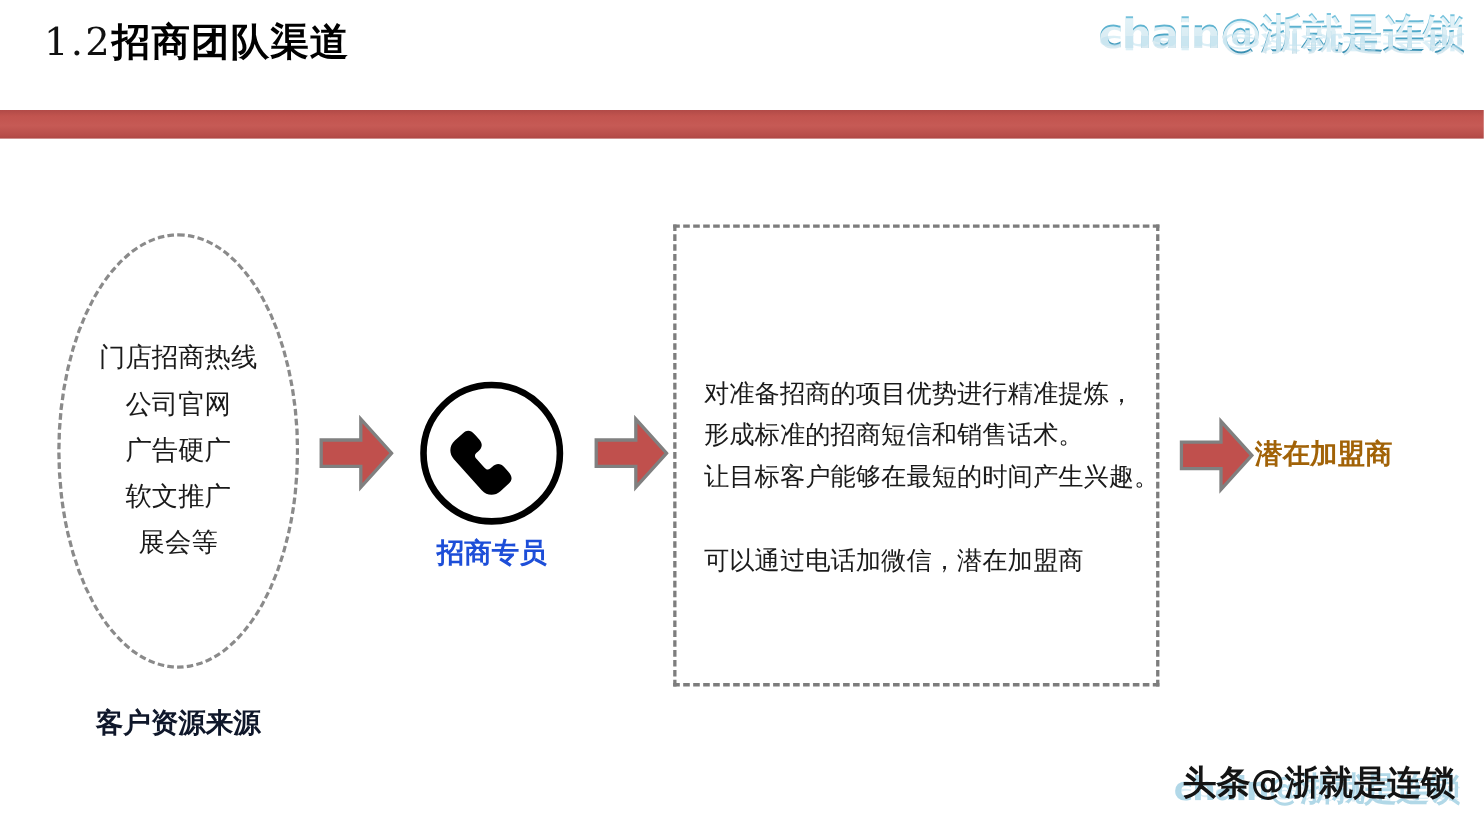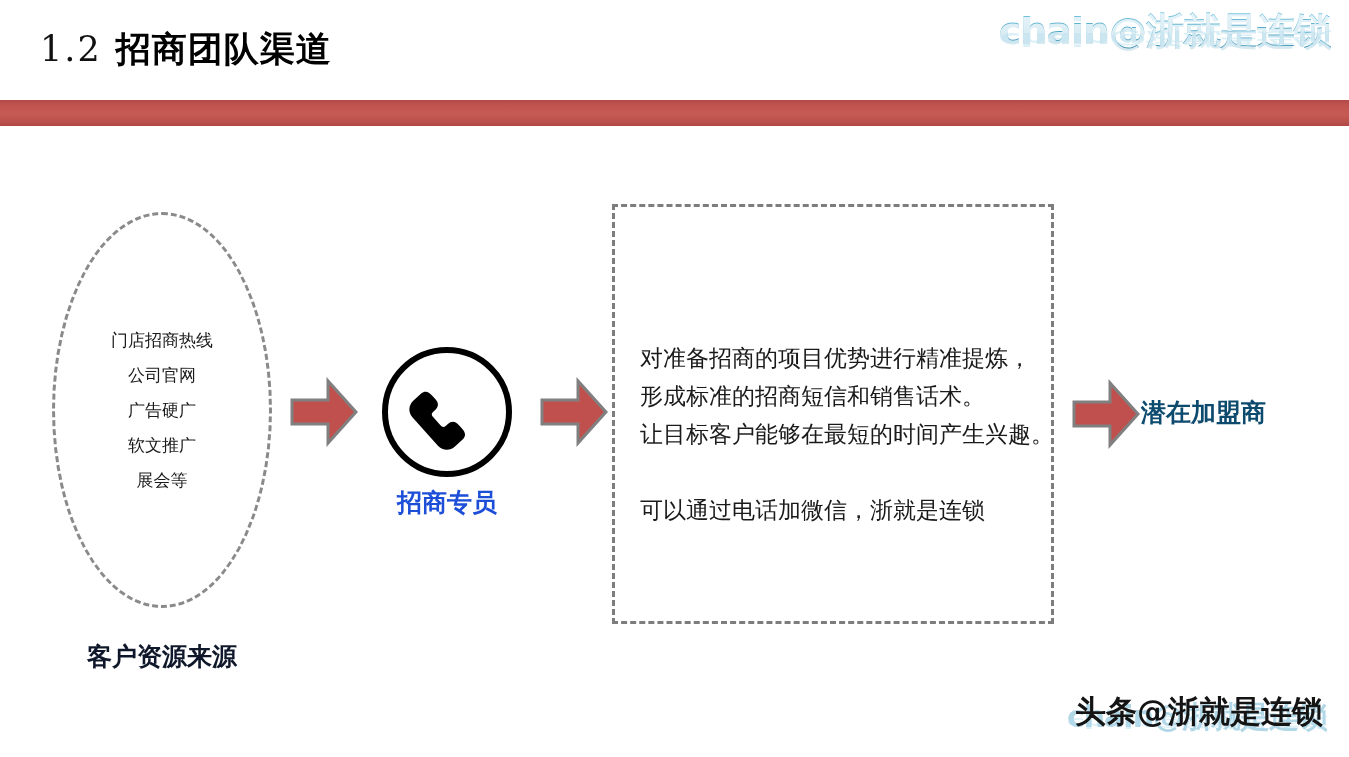--- a/index.html
+++ b/index.html
@@ -18,25 +18,24 @@
     width: 1349px;
     height: 757px;
     background: #ffffff;
     overflow: hidden;
   }
 
   
   .slide-title {
     position: absolute;
     left: 40px;
-    top: 32px;
+    top: 22px;
     white-space: nowrap;
     display: flex;
     align-items: flex-start;
-    gap: 14px;
   }
   .title-number {
     font-family: "DejaVu Serif", "Liberation Serif", serif;
     font-size: 35px;
     font-weight: 400;
     letter-spacing: 2px;
     color: #111111;
     line-height: 1;
   }
   .title-text {
@@ -113,21 +112,21 @@
     border: 3px dashed #8a8a8a;
     border-radius: 50%;
     box-sizing: border-box;
     display: flex;
     flex-direction: column;
     align-items: center;
     justify-content: center;
   }
   .source-ellipse .src-line {
     font-family: Liberation Serif, serif;
-    font-size: 17px;
+    font-size: 24px;
     font-weight: 400;
     color: #1a1a1a;
     line-height: 1;
     margin: 9px 0;
     white-space: nowrap;
   }
 
   .source-caption {
     position: absolute;
     left: 52px;
@@ -210,21 +209,21 @@
   .detail-text .d-gap { height: 38px; }
 
   
   .outcome-label {
     position: absolute;
     left: 1141px;
     top: 396px;
     font-family: "DejaVu Sans", "Liberation Sans", sans-serif;
     font-size: 25px;
     font-weight: 700;
-    color: #0c4a6e;
+    color: #a16207;
     white-space: nowrap;
   }
 
   
   .watermark {
     position: absolute;
     right: 22px;
     bottom: 8px;
     width: 330px;
     height: 68px;
@@ -338,21 +337,21 @@
       <polygon points="2,24 38,24 38,5 66,36 38,67 38,48 2,48" fill="#c0504d" stroke="#808080" stroke-width="3" stroke-linejoin="miter"></polygon>
     </svg>
   </div>
 
   <div class="detail-box"></div>
   <div class="detail-text">
     <div class="d-line">对准备招商的项目优势进行精准提炼，</div>
     <div class="d-line">形成标准的招商短信和销售话术。</div>
     <div class="d-line">让目标客户能够在最短的时间产生兴趣。</div>
     <div class="d-gap"></div>
-    <div class="d-line">可以通过电话加微信，浙就是连锁</div>
+    <div class="d-line">可以通过电话加微信，潜在加盟商</div>
   </div>
 
   <div class="block-arrow" id="arrow-3">
     <svg viewBox="0 0 68 72" xmlns="http://www.w3.org/2000/svg">
       <polygon points="2,24 38,24 38,5 66,36 38,67 38,48 2,48" fill="#c0504d" stroke="#808080" stroke-width="3" stroke-linejoin="miter"></polygon>
     </svg>
   </div>
 
   <div class="outcome-label">潜在加盟商</div>
 

